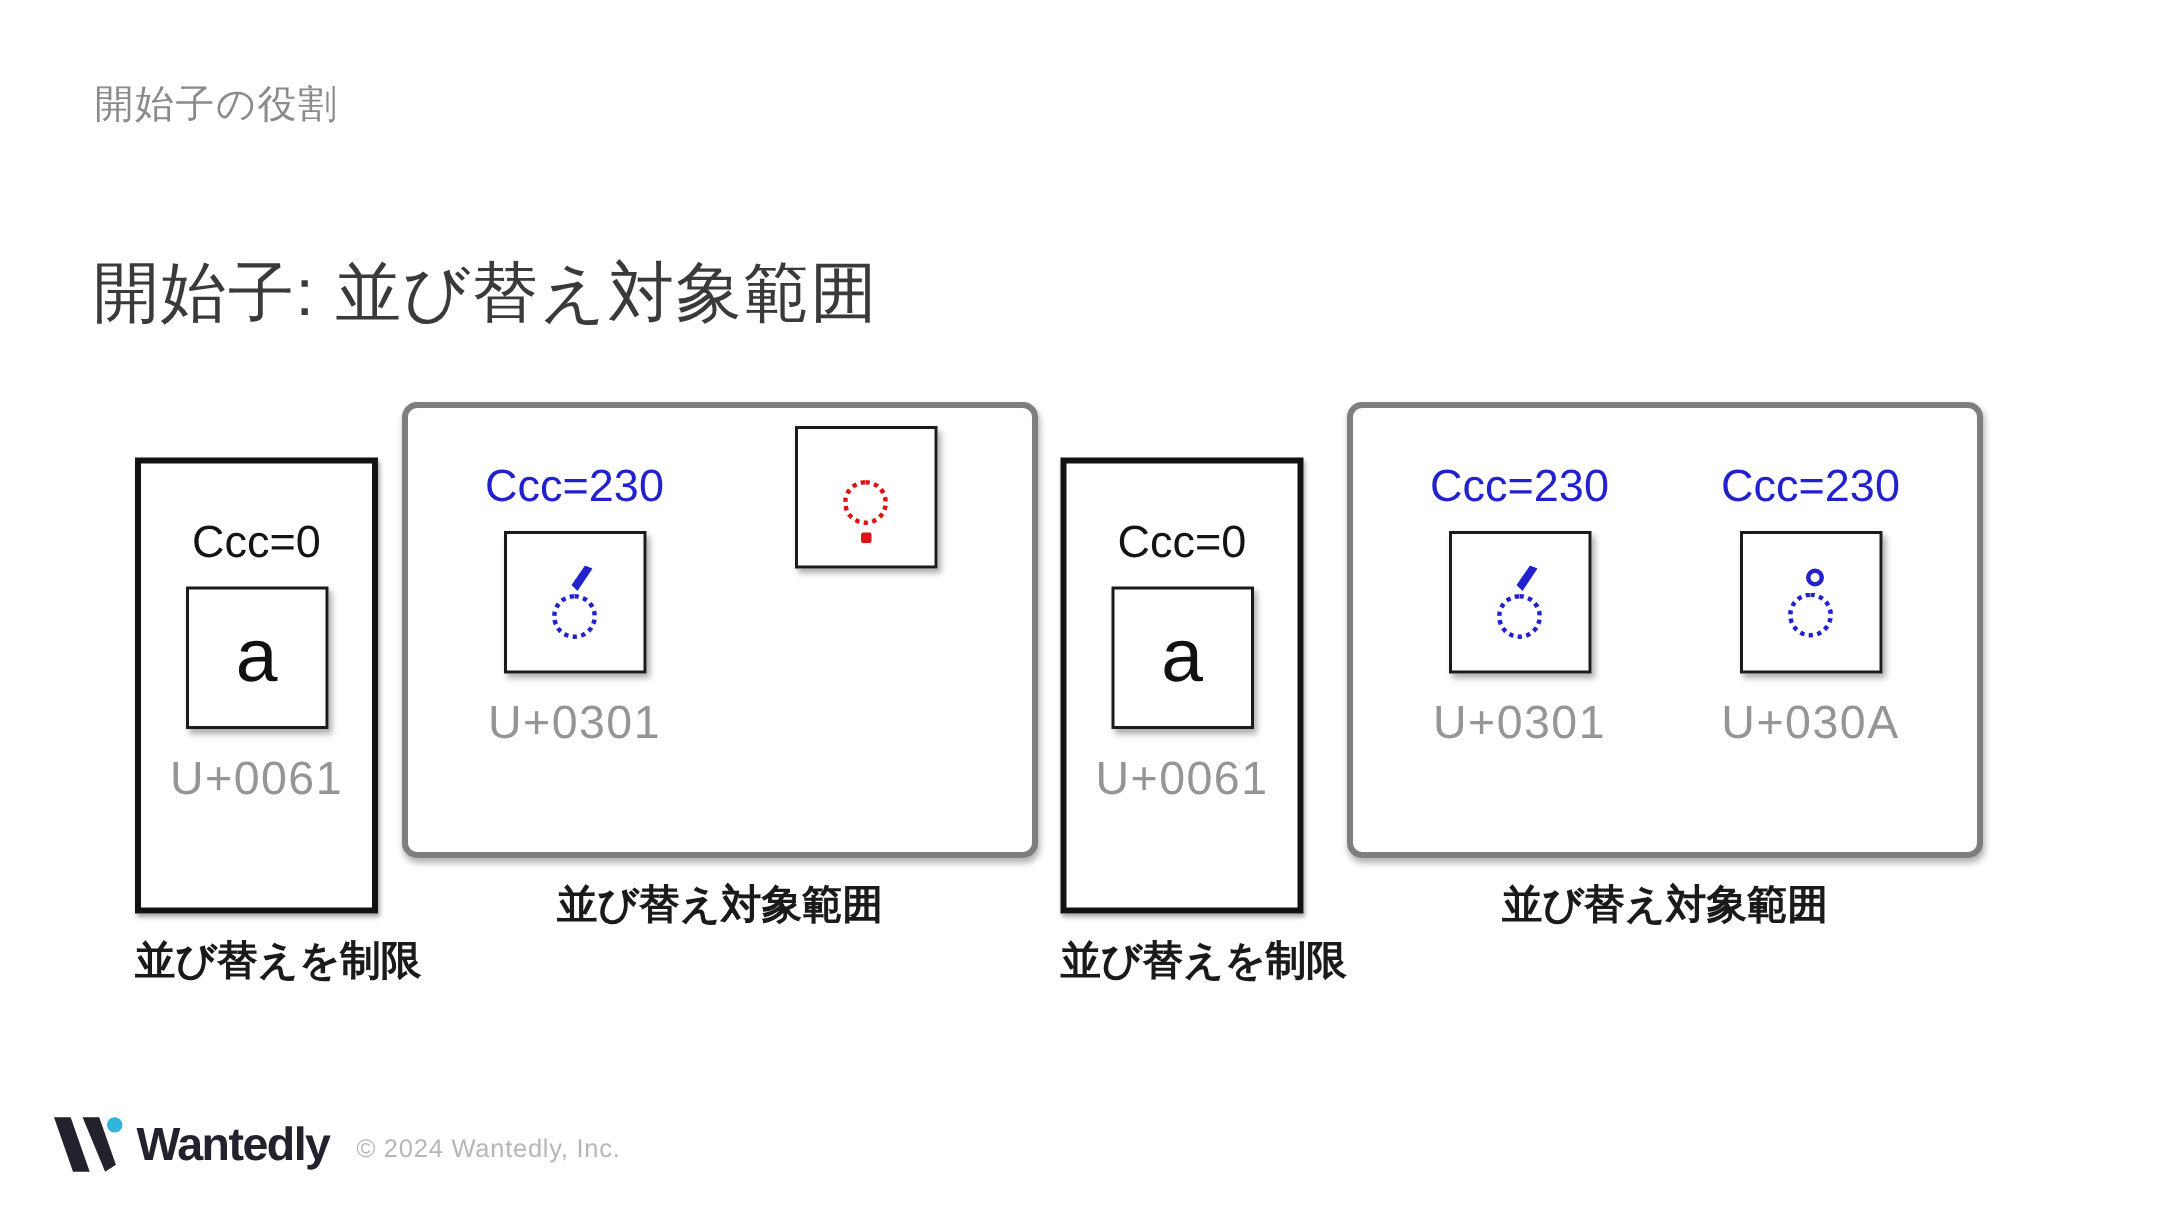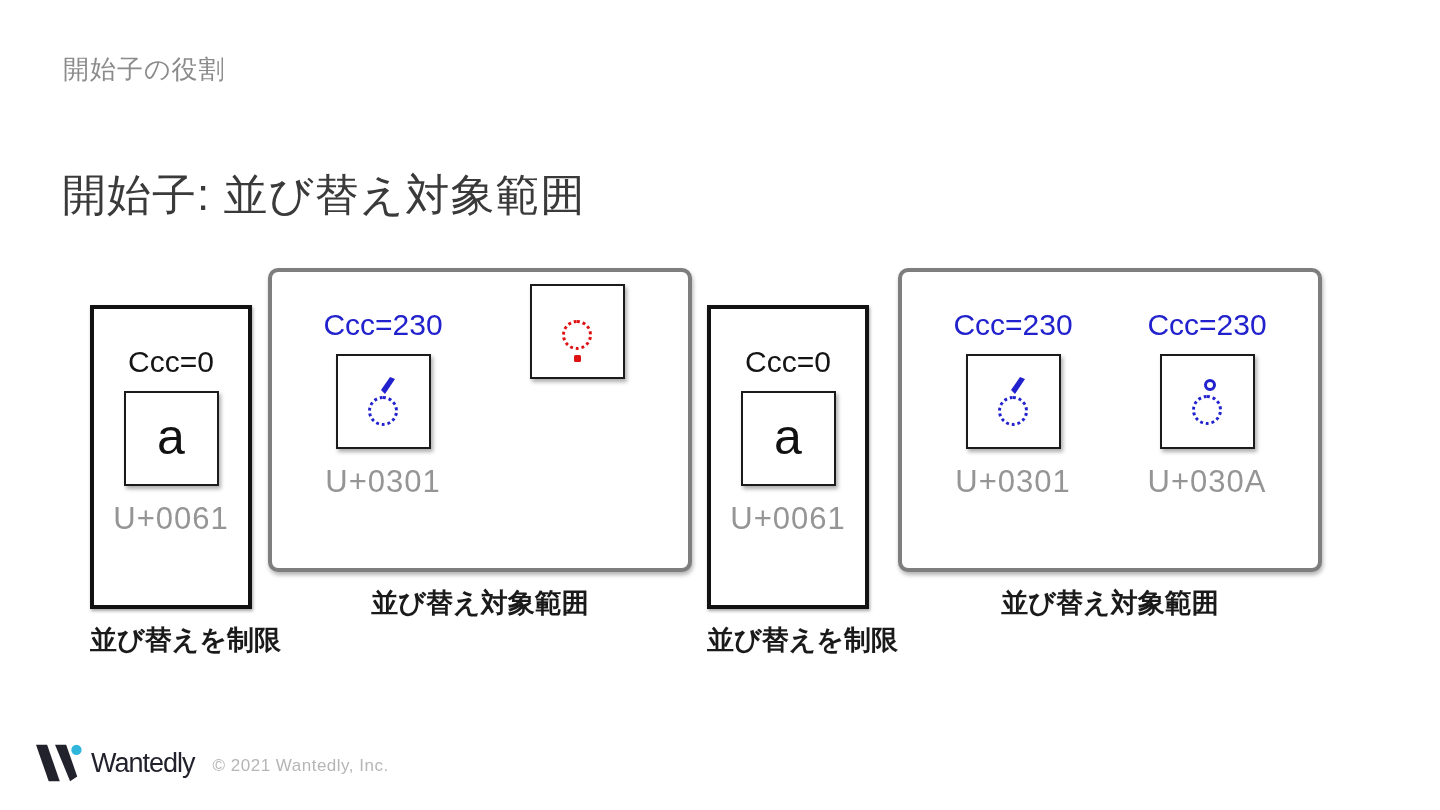--- a/index.html
+++ b/index.html
@@ -147,22 +147,22 @@
     left: 36px;
     top: 744px;
     display: flex;
     align-items: center;
   }
   .logo-mark { display: block; }
   .logo-mark .stroke { fill: var(--brand_text, #22222c); }
   .logo-mark .dot { fill: var(--brand_dot, #30b6db); }
   .brand {
     margin-left: 9px;
-    font-size: 27px;
-    font-weight: normal;
+    font-size: 31px;
+    font-weight: bold;
     letter-spacing: -1px;
     color: var(--brand_text, #22222c);
   }
   .copyright {
     margin-left: 18px;
     padding-top: 5px;
     font-size: 17px;
     letter-spacing: 0.5px;
     color: var(--copyright_gray, #b6b6b6);
   }
@@ -255,16 +255,16 @@
     <div class="caption">並び替え対象範囲</div>
   </div>
 
   <div class="footer">
     <svg class="logo-mark" width="46" height="38" viewBox="0 0 58 46">
       <path class="stroke" d="M0,0 L14,0 L30,46 L16,46 Z"></path>
       <path class="stroke" d="M24,0 L38,0 L52,40 L43,46 Z"></path>
       <circle class="dot" cx="51" cy="6.5" r="6.5"></circle>
     </svg>
     <span class="brand">Wantedly</span>
-    <span class="copyright">© 2021 Wantedly, Inc.</span>
+    <span class="copyright">© 2024 Wantedly, Inc.</span>
   </div>
 
 </div>
 
 </body></html>

